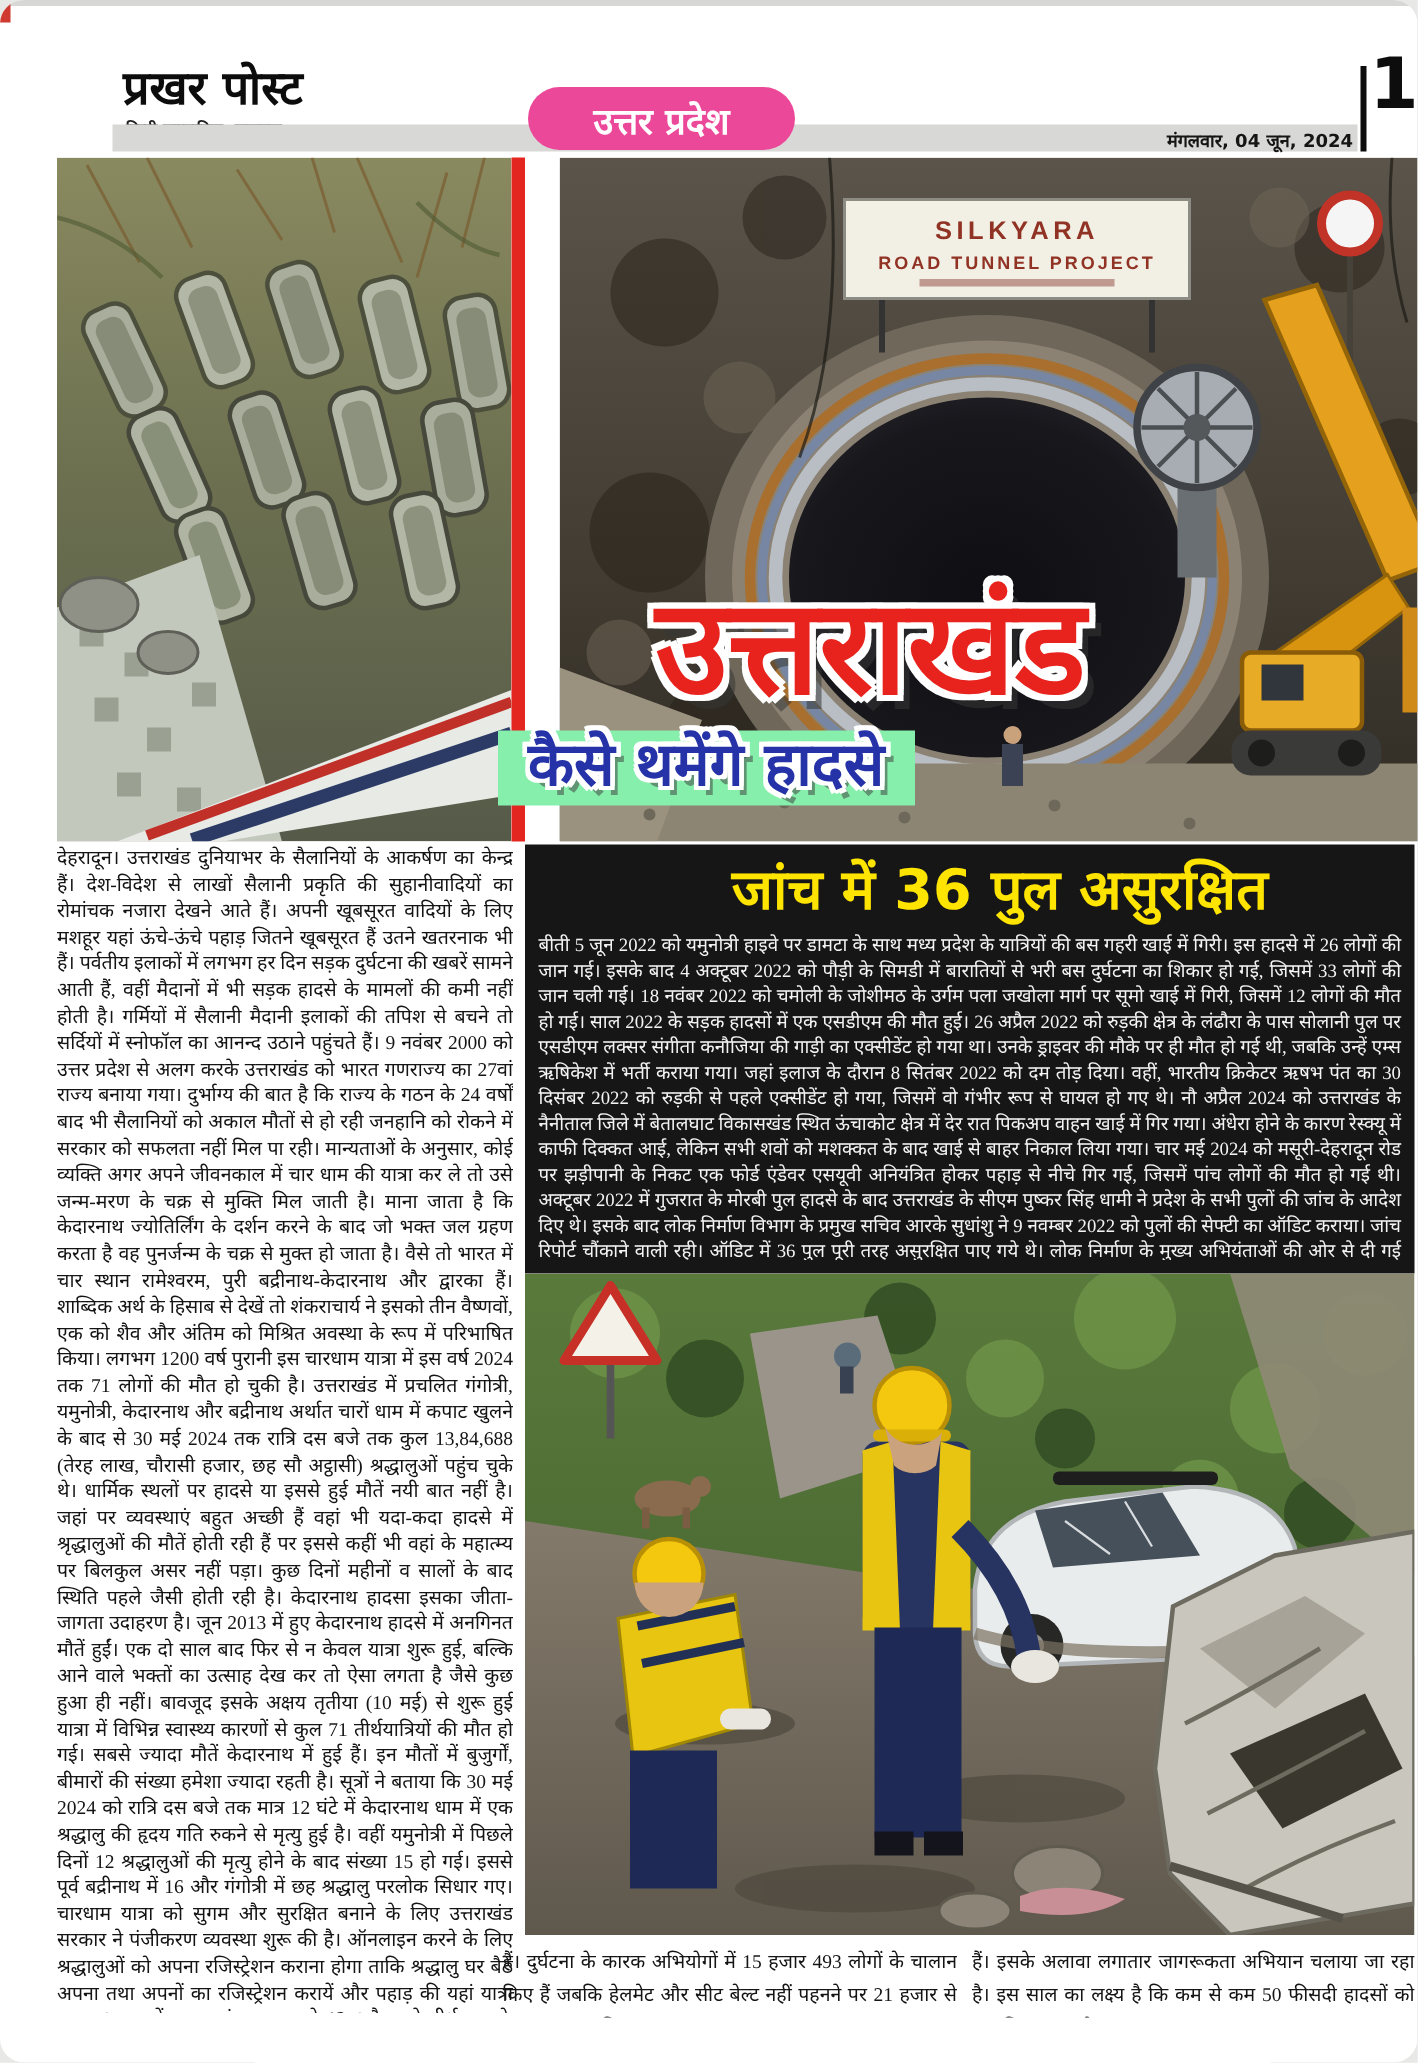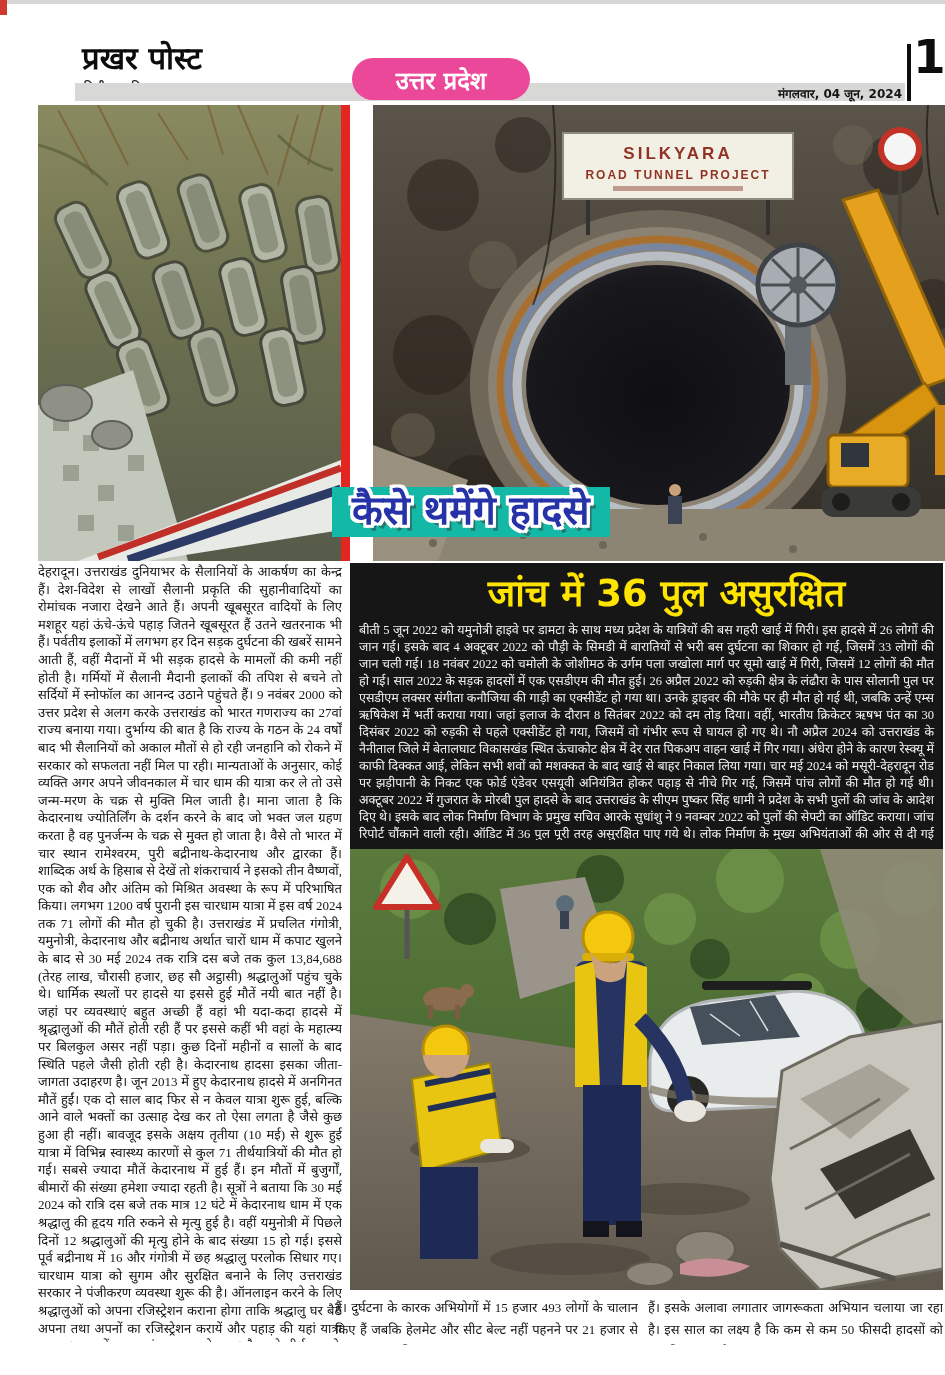--- a/index.html
+++ b/index.html
@@ -1,17 +1,17 @@
 <!DOCTYPE html>
 <html><head>
 <meta charset="utf-8">
 <style>
   html,body{margin:0;padding:0;background:#e8e8e6;}
   .page{position:relative;width:945px;height:1375px;margin:0 auto;background:#ffffff;overflow:hidden;
-        font-family:"Liberation Serif","DejaVu Serif",serif;color:#111;}
+        font-family:"Liberation Serif","DejaVu Serif",serif;color:#111;border-radius:16px;}
   .abs{position:absolute;}
   
   .scan-strip{left:0;top:2;width:945px;height:4px;background:#d7d7d5;}
   .scan-red{left:0;top:0;width:7px;height:15px;background:#d0392f;}
   .masthead-name{left:82px;top:36px;font-family:"DejaVu Sans","Liberation Sans",sans-serif;
         font-weight:bold;font-size:31px;letter-spacing:0;color:#0c0c0c;}
   .masthead-tagline{left:84px;top:78px;font-family:"DejaVu Sans",sans-serif;font-weight:bold;font-size:11px;color:#222;}
   .gray-strip{left:75px;top:83px;width:830px;height:18px;background:#d8d8d6;}
   .section-badge{left:352px;top:58px;width:178px;height:42px;background:#ec4899;border-radius:21px;
         display:flex;align-items:center;justify-content:center;color:#fff;
@@ -25,21 +25,21 @@
   .photo-left{left:38px;top:105px;width:303px;height:456px;overflow:hidden;}
   .photo-divider{left:341px;top:105px;width:9px;height:456px;background:#e42620;}
   .photo-right{left:350px;top:105px;width:593px;height:456px;overflow:hidden;margin-left:23px;}
   
   .hl-main{left:268px;top:388px;width:625px;text-align:center;
         font-family:"DejaVu Sans","Liberation Sans",sans-serif;font-weight:800;font-size:88px;line-height:1.0;
         color:#e8221c;
         text-shadow:-4px -4px 0 #fff,4px -4px 0 #fff,-4px 4px 0 #fff,4px 4px 0 #fff,
                     0 -4px 0 #fff,0 4px 0 #fff,-4px 0 0 #fff,4px 0 0 #fff,8px 9px 0 rgba(55,55,55,.55);}
   .hl-sub-wrap{left:332px;top:487px;}
-  .hl-sub{display:inline-block;background:#14b8a6;padding:2px 20px 6px 20px;
+  .hl-sub{display:inline-block;background:#86efac;padding:2px 20px 6px 20px;
         font-family:"DejaVu Sans",sans-serif;font-weight:800;font-size:40px;line-height:1.05;color:#2633a8;
         text-shadow:-3px -3px 0 #fff,3px -3px 0 #fff,-3px 3px 0 #fff,3px 3px 0 #fff,
                     0 -3px 0 #fff,0 3px 0 #fff,-3px 0 0 #fff,3px 0 0 #fff,5px 6px 0 rgba(55,55,55,.5);}
   
   .left-col{left:38px;top:563px;width:304px;height:779px;overflow:hidden;
         font-size:13px;line-height:17.6px;text-align:justify;color:#141414;}
   .dateline{font-weight:normal;}
   
   .bridge-box{left:350px;top:563px;width:593px;height:286px;background:#161616;}
   .bridge-headline{height:57px;display:flex;align-items:center;justify-content:center;
@@ -254,20 +254,21 @@
         <circle cx="302" cy="385" r="6" fill="#c9a27c"></circle>
         <rect x="295" y="391" width="14" height="28" fill="#3b4254"></rect>
       </g>
       <g stroke="#1d1b17" stroke-width="2" fill="none" opacity="0.7">
         <path d="M180 0 q10 120 -20 200"></path>
           <path d="M555 0 q-5 60 10 110"></path>
       </g>
     </svg>
   </div>
 
+  <div class="abs hl-main">उत्तराखंड</div>
   <div class="abs hl-sub-wrap">
     <span class="hl-sub">कैसे थमेंगे हादसे</span>
   </div>
 
   <div class="abs left-col">
     <span class="dateline">देहरादून।</span><span> उत्तराखंड दुनियाभर के सैलानियों के आकर्षण का केन्द्र हैं। देश-विदेश से लाखों सैलानी प्रकृति की सुहानीवादियों का रोमांचक नजारा देखने आते हैं। अपनी खूबसूरत वादियों के लिए मशहूर यहां ऊंचे-ऊंचे पहाड़ जितने खूबसूरत हैं उतने खतरनाक भी हैं। पर्वतीय इलाकों में लगभग हर दिन सड़क दुर्घटना की खबरें सामने आती हैं, वहीं मैदानों में भी सड़क हादसे के मामलों की कमी नहीं होती है। गर्मियों में सैलानी मैदानी इलाकों की तपिश से बचने तो सर्दियों में स्नोफॉल का आनन्द उठाने पहुंचते हैं। 9 नवंबर 2000 को उत्तर प्रदेश से अलग करके उत्तराखंड को भारत गणराज्य का 27वां राज्य बनाया गया। दुर्भाग्य की बात है कि राज्य के गठन के 24 वर्षों बाद भी सैलानियों को अकाल मौतों से हो रही जनहानि को रोकने में सरकार को सफलता नहीं मिल पा रही। मान्यताओं के अनुसार, कोई व्यक्ति अगर अपने जीवनकाल में चार धाम की यात्रा कर ले तो उसे जन्म-मरण के चक्र से मुक्ति मिल जाती है। माना जाता है कि केदारनाथ ज्योतिर्लिंग के दर्शन करने के बाद जो भक्त जल ग्रहण करता है वह पुनर्जन्म के चक्र से मुक्त हो जाता है। वैसे तो भारत में चार स्थान रामेश्वरम, पुरी बद्रीनाथ-केदारनाथ और द्वारका हैं। शाब्दिक अर्थ के हिसाब से देखें तो शंकराचार्य ने इसको तीन वैष्णवों, एक को शैव और अंतिम को मिश्रित अवस्था के रूप में परिभाषित किया। लगभग 1200 वर्ष पुरानी इस चारधाम यात्रा में इस वर्ष 2024 तक 71 लोगों की मौत हो चुकी है। उत्तराखंड में प्रचलित गंगोत्री, यमुनोत्री, केदारनाथ और बद्रीनाथ अर्थात चारों धाम में कपाट खुलने के बाद से 30 मई 2024 तक रात्रि दस बजे तक कुल 13,84,688 (तेरह लाख, चौरासी हजार, छह सौ अट्ठासी) श्रद्धालुओं पहुंच चुके थे। धार्मिक स्थलों पर हादसे या इससे हुई मौतें नयी बात नहीं है। जहां पर व्यवस्थाएं बहुत अच्छी हैं वहां भी यदा-कदा हादसे में श्रृद्धालुओं की मौतें होती रही हैं पर इससे कहीं भी वहां के महात्म्य पर बिलकुल असर नहीं पड़ा। कुछ दिनों महीनों व सालों के बाद स्थिति पहले जैसी होती रही है। केदारनाथ हादसा इसका जीता-जागता उदाहरण है। जून 2013 में हुए केदारनाथ हादसे में अनगिनत मौतें हुईं। एक दो साल बाद फिर से न केवल यात्रा शुरू हुई, बल्कि आने वाले भक्तों का उत्साह देख कर तो ऐसा लगता है जैसे कुछ हुआ ही नहीं। बावजूद इसके अक्षय तृतीया (10 मई) से शुरू हुई यात्रा में विभिन्न स्वास्थ्य कारणों से कुल 71 तीर्थयात्रियों की मौत हो गई। सबसे ज्यादा मौतें केदारनाथ में हुई हैं। इन मौतों में बुजुर्गों, बीमारों की संख्या हमेशा ज्यादा रहती है। सूत्रों ने बताया कि 30 मई 2024 को रात्रि दस बजे तक मात्र 12 घंटे में केदारनाथ धाम में एक श्रद्धालु की हृदय गति रुकने से मृत्यु हुई है। वहीं यमुनोत्री में पिछले दिनों 12 श्रद्धालुओं की मृत्यु होने के बाद संख्या 15 हो गई। इससे पूर्व बद्रीनाथ में 16 और गंगोत्री में छह श्रद्धालु परलोक सिधार गए। चारधाम यात्रा को सुगम और सुरक्षित बनाने के लिए उत्तराखंड सरकार ने पंजीकरण व्यवस्था शुरू की है। ऑनलाइन करने के लिए श्रद्धालुओं को अपना रजिस्ट्रेशन कराना होगा ताकि श्रद्धालु घर बैठे अपना तथा अपनों का रजिस्ट्रेशन करायें और पहाड़ की यहां यात्रा का लाभ उठायें। उत्तराखंड सरकार ने 12 अप्रैल को तीर्थयात्रा के लिए रजिस्ट्रेशन खोले। रजिस्ट्रेशन ऑनलाइन या बायोमेट्रिक के जरिये किया जा सकता है। एक निश्चित संख्या में ज्यादा श्रद्धालु ऊपर नहीं रह सकते। देहरादून में लगातार जनसंख्या का दबाव बढ़ता जा रहा है। वहीं राजधानी की सड़कों पर वाहनों की संख्या में भी इजाफा देखनें को मिल रहा है, ऐसे में गलत तरीके से वाहन चालन और ओवरस्पीड के कारण युवा न सिर्फ अपनी जान से हाथ गवा बैठते हैं, बल्कि दूसरों के लिए भी मुसीबत खड़ी करते हैं। साल 2022 में साल 2021 के मुकाबले 27 फीसदी ज्यादा सड़क हादसे हुए तो वर्ष 2023 और 2024 में हुए हादसे चिंताजनक हैं। सरकार लगातार सड़क दुर्घटनाओं पर लगाम लगाने के लिए परिवहन विभाग की ओर से इंफोर्समेंट को भी बढ़ाया है। हादसे थमने का नाम नहीं ले रहे हैं। परिवहन विभाग के आंकड़े तस्दीक करते हैं कि औसतन प्रतिदिन तीन लोगों की जान हादसों में जाती है, जबकि कितने लोग घायल होते हैं यह अलग बात है। परिवहन विभाग के अनुसार, देहरादून जिले में 70 फीसदी से ज्यादा हादसे ओवरस्पीड और गलत दिशा में वाहन चलाने से होते हैं। विभाग ने इन्हीं मामलों में ज्यादा चालान किए</span>
   </div>
 
   <div class="abs bridge-box">
     <div class="bridge-headline">जांच में 36 पुल असुरक्षित</div>

